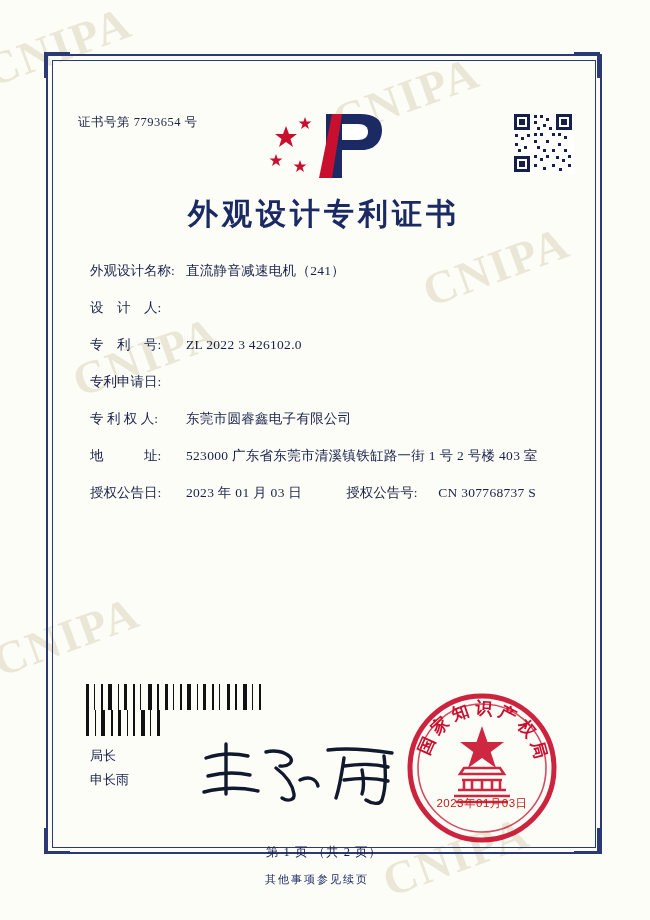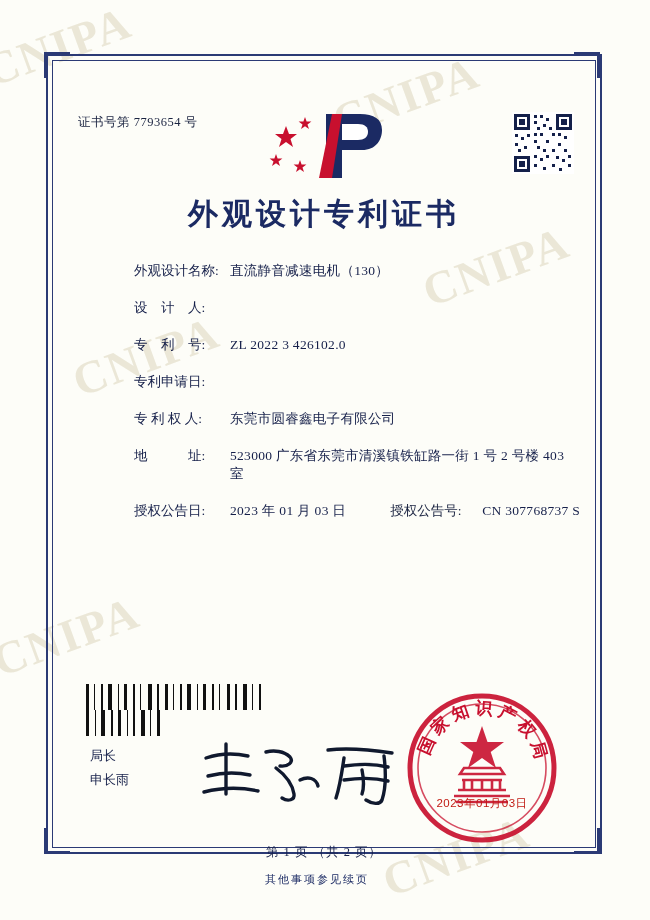--- a/index.html
+++ b/index.html
@@ -121,21 +121,20 @@
     position: absolute;
     left: 44px;
     right: 36px;
     top: 208px;
   }
   .row {
     display: flex;
     align-items: baseline;
     margin-bottom: 19px;
     font-size: 13.5px;
-    margin-left: 44px;
   }
   .label {
     width: 96px;
     flex: none;
     letter-spacing: 0px;
     color: #16204a;
   }
   .value {
     flex: 1;
     color: #16204a;
@@ -338,21 +337,21 @@
       <path d="M62 4 L78 4 L78 68 L62 68 Z" fill="#c8102e" opacity="0"></path>
       <path d="M55 68 L68 4 L78 4 L68 68 Z" fill="#c8102e"></path>
     </svg>
   </div>
 
   <div class="title">外观设计专利证书</div>
 
   <div class="fields">
     <div class="row">
       <div class="label">外观设计名称:</div>
-      <div class="value">直流静音减速电机（130）</div>
+      <div class="value">直流静音减速电机（241）</div>
     </div>
     <div class="row">
       <div class="label">设　计　人:</div>
     </div>
     <div class="row">
       <div class="label">专　利　号:</div>
       <div class="value">ZL 2022 3 426102.0</div>
     </div>
     <div class="row">
       <div class="label">专利申请日:</div>

